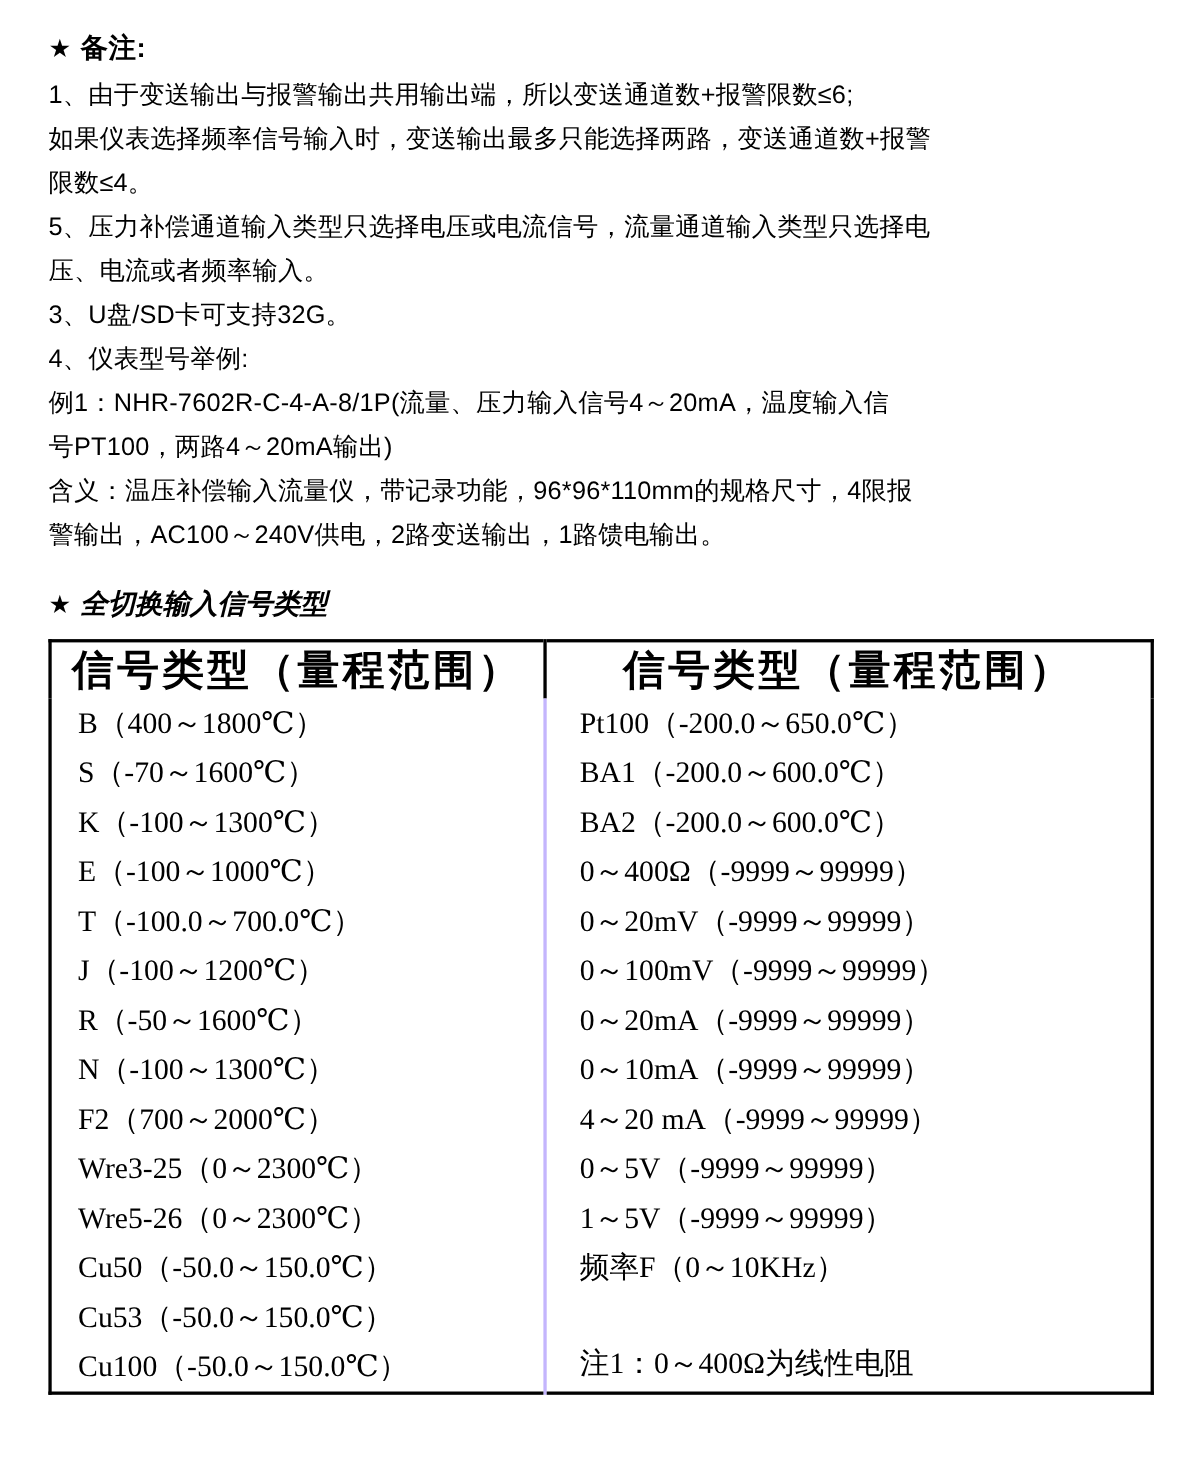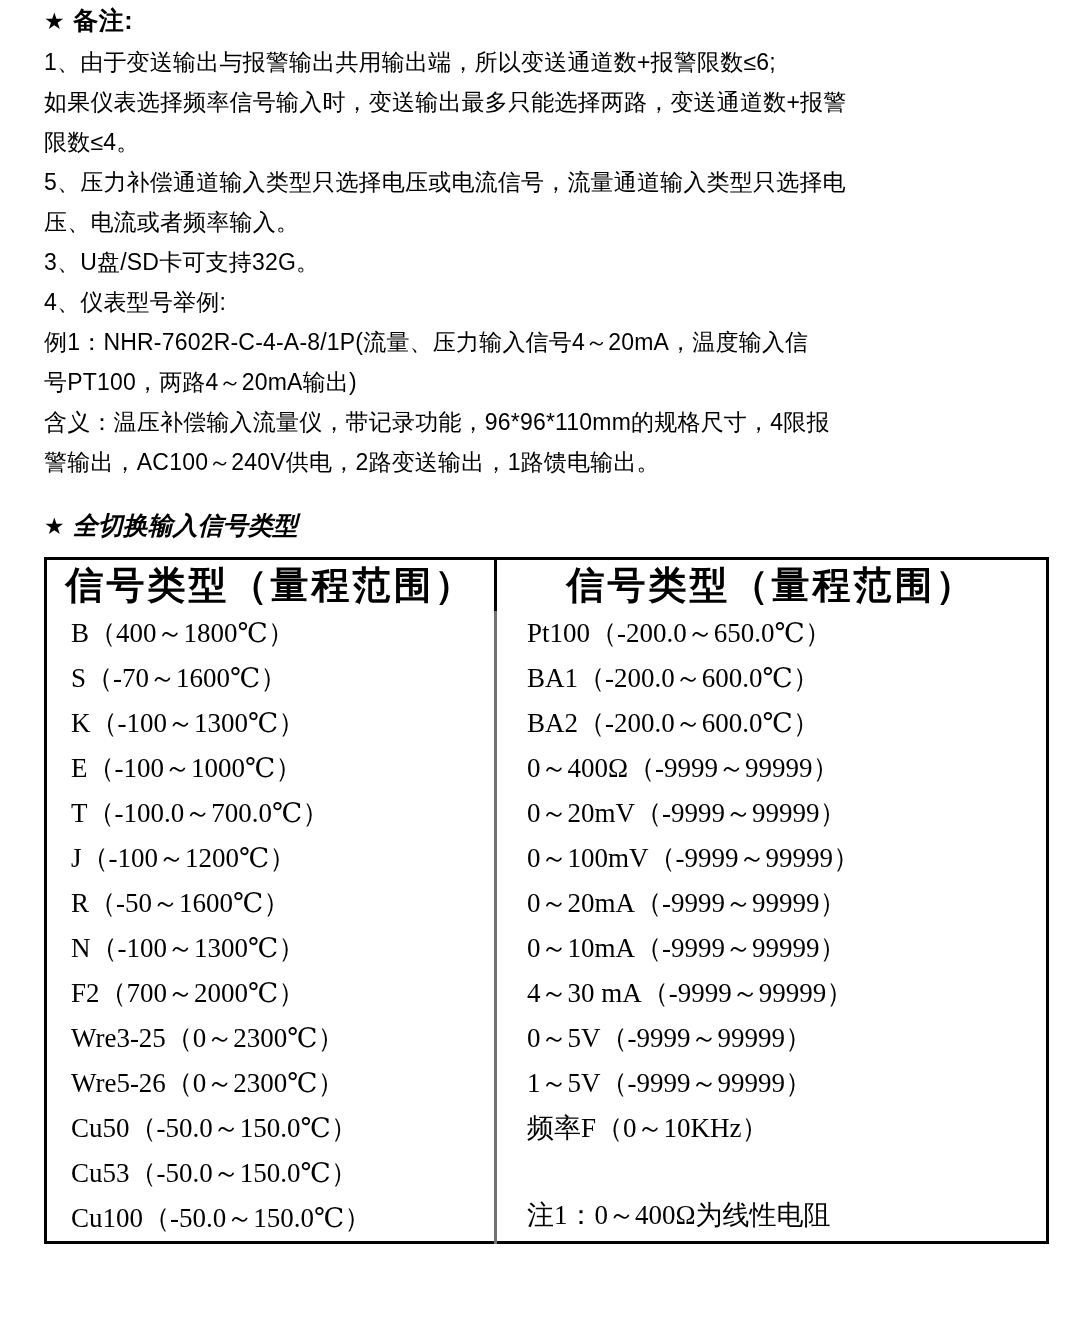--- a/index.html
+++ b/index.html
@@ -9,21 +9,21 @@
     width: 1080px;
     background: #ffffff;
   }
   body {
     font-family: "Liberation Sans", "DejaVu Sans", sans-serif;
     color: #000000;
   }
   .page {
     width: 1080px;
     min-height: 1339px;
-    padding: 2px 34px 10px 44px;
+    padding: 26px 34px 10px 44px;
     position: relative;
   }
 
   .section-head {
     font-size: 25px;
     font-weight: 700;
     line-height: 1.5;
     margin: 0 0 2px 0;
     letter-spacing: 0.5px;
   }
@@ -73,21 +73,21 @@
     padding: 12px 0 14px 0;
     border-bottom: 3px solid #000;
   }
   .thcell.left-col { border-right: 3px solid #000; }
 
   .bodycell {
     vertical-align: top;
     padding: 10px 0 16px 0;
   }
   .bodycell.left-col {
-    border-right: 3px solid #737373;
+    border-right: 3px solid #c4b5fd;
     padding-left: 24px;
   }
   .bodycell.right-col {
     padding-left: 30px;
   }
 
   .row-item {
     font-size: 27px;
     line-height: 45px;
     white-space: nowrap;
@@ -155,21 +155,21 @@
         </td>
         <td class="bodycell right-col">
           <div class="row-item">Pt100（-200.0～650.0℃）</div>
           <div class="row-item">BA1（-200.0～600.0℃）</div>
           <div class="row-item">BA2（-200.0～600.0℃）</div>
           <div class="row-item">0～400Ω（-9999～99999）</div>
           <div class="row-item">0～20mV（-9999～99999）</div>
           <div class="row-item">0～100mV（-9999～99999）</div>
           <div class="row-item">0～20mA（-9999～99999）</div>
           <div class="row-item">0～10mA（-9999～99999）</div>
-          <div class="row-item">4～30 mA（-9999～99999）</div>
+          <div class="row-item">4～20 mA（-9999～99999）</div>
           <div class="row-item">0～5V（-9999～99999）</div>
           <div class="row-item">1～5V（-9999～99999）</div>
           <div class="row-item">频率F（0～10KHz）</div>
           <div class="row-item spacer-before">注1：0～400Ω为线性电阻</div>
         </td>
       </tr>
     </tbody>
   </table>
 
 </div>

